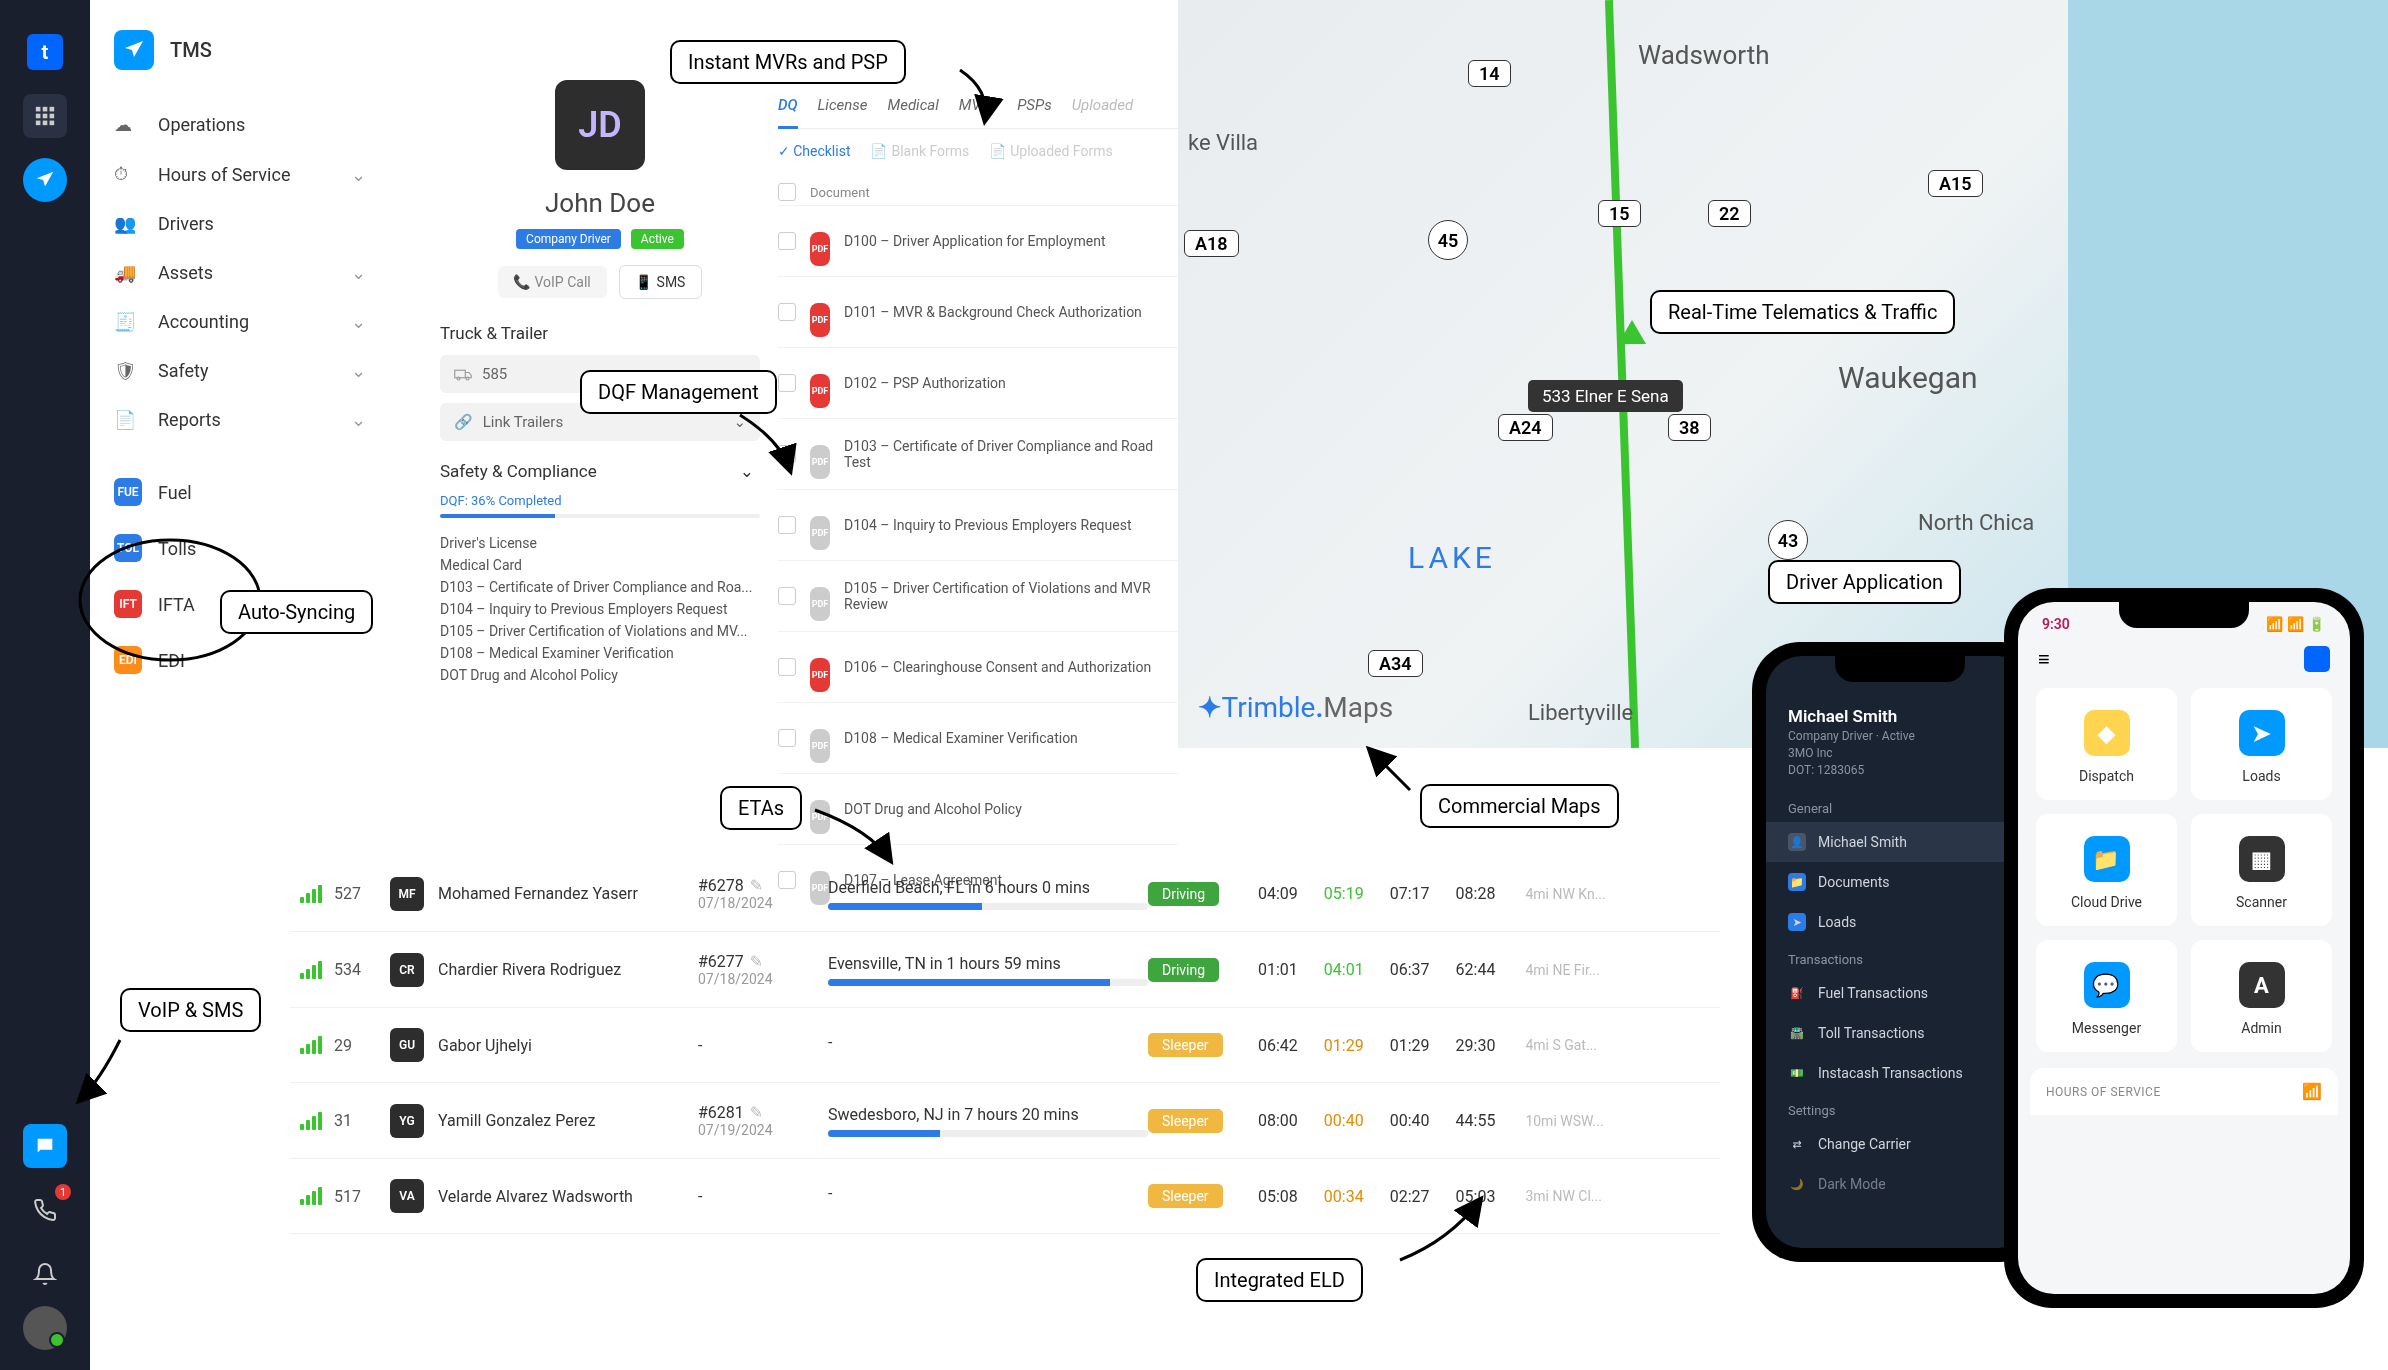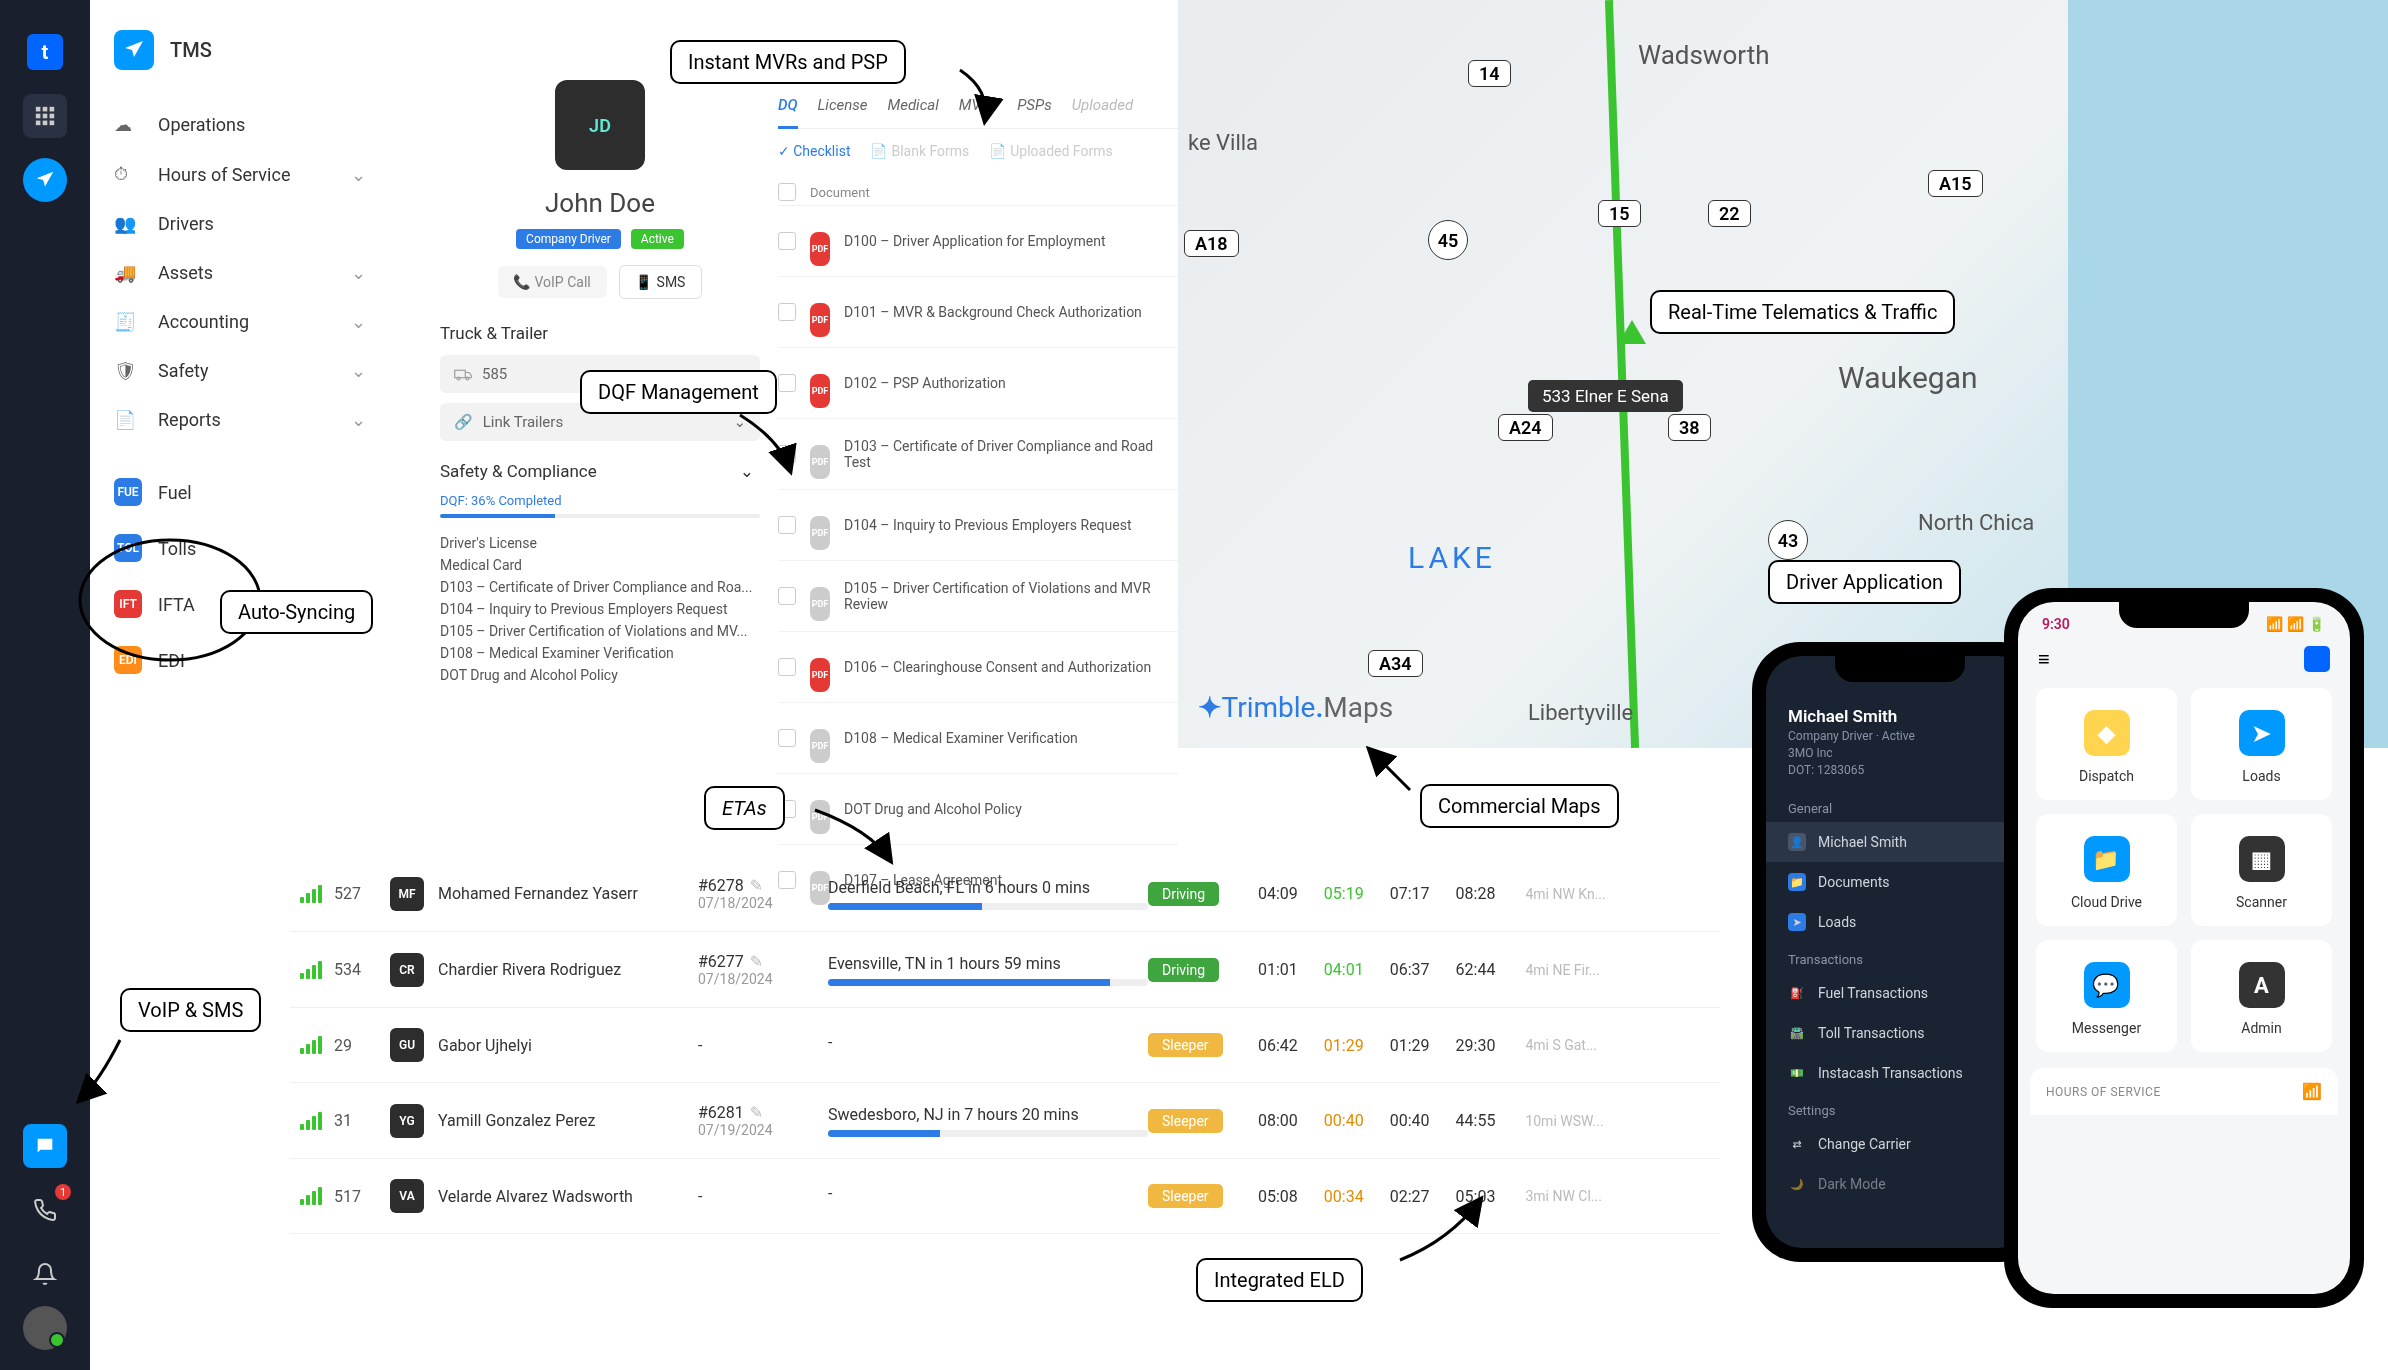--- a/index.html
+++ b/index.html
@@ -21,21 +21,21 @@
 .sidebar-logo { width: 40px; height: 40px; background: #0099ff; border-radius: 8px; display: flex; align-items: center; justify-content: center; margin-right: 16px; }
 .sidebar-title { font-size: 20px; font-weight: 500; color: #333; }
 .sidebar-item { display: flex; align-items: center; padding: 14px 24px; color: #333; font-size: 18px; cursor: pointer; }
 .sidebar-item-icon { width: 28px; margin-right: 16px; color: #666; display: flex; align-items: center; }
 .sidebar-item-label { flex: 1; }
 .sidebar-chevron { color: #999; }
 .sidebar-int-icon { width: 28px; height: 28px; border-radius: 6px; margin-right: 16px; display: flex; align-items: center; justify-content: center; font-size: 12px; color: #fff; font-weight: 600; }
 
 
 .driver-card { position: absolute; left: 440px; top: 80px; width: 320px; }
-.driver-avatar { width: 90px; height: 90px; background: #2d2d2d; border-radius: 12px; display: flex; align-items: center; justify-content: center; color: #5eead4; font-size: 18px; font-weight: 600; margin: 0 auto 18px; }
+.driver-avatar { width: 90px; height: 90px; background: #2d2d2d; border-radius: 12px; display: flex; align-items: center; justify-content: center; color: #c4b5fd; font-size: 36px; font-weight: 600; margin: 0 auto 18px; }
 .driver-name { text-align: center; font-size: 26px; color: #444; margin-bottom: 10px; }
 .driver-badges { text-align: center; margin-bottom: 16px; }
 .badge { display: inline-block; padding: 3px 10px; border-radius: 4px; font-size: 12px; color: #fff; margin: 0 3px; }
 .badge-blue { background: #2d7be5; }
 .badge-green { background: #3ac430; }
 .driver-actions { text-align: center; margin-bottom: 24px; }
 .driver-btn { display: inline-block; padding: 8px 16px; font-size: 14px; border-radius: 6px; margin: 0 4px; background: #f5f5f5; color: #888; border: none; }
 .driver-btn.sms { background: #fff; border: 1px solid #ddd; color: #333; }
 
 .section-header { display: flex; justify-content: space-between; align-items: center; font-size: 17px; color: #333; margin-bottom: 12px; padding-right: 6px; }
@@ -626,21 +626,21 @@
         <span style="color:#3ac430;">📶</span>
       </div>
     </div>
   </div>
 </div>
 
 <div class="callout" style="left:670px;top:40px;">Instant MVRs and PSP</div>
 <div class="callout" style="left:580px;top:370px;">DQF Management</div>
 <div class="callout" style="left:220px;top:590px;">Auto-Syncing</div>
 <div class="callout" style="left:120px;top:988px;">VoIP &amp; SMS</div>
-<div class="callout" style="left:704px;top:786px;font-style:italic;">ETAs</div>
+<div class="callout" style="left:720px;top:786px;">ETAs</div>
 <div class="callout" style="left:1650px;top:290px;">Real-Time Telematics &amp; Traffic</div>
 <div class="callout" style="left:1768px;top:560px;">Driver Application</div>
 <div class="callout" style="left:1420px;top:784px;">Commercial Maps</div>
 <div class="callout" style="left:1196px;top:1258px;">Integrated ELD</div>
 
 <svg style="position:absolute;left:0;top:0;width:2388px;height:1370px;pointer-events:none;z-index:40;">
   <defs>
       <marker id="ah" markerWidth="10" markerHeight="10" refX="8" refY="5" orient="auto">
         <path d="M0,0 L10,5 L0,10 z" fill="#000"></path>
       </marker>

